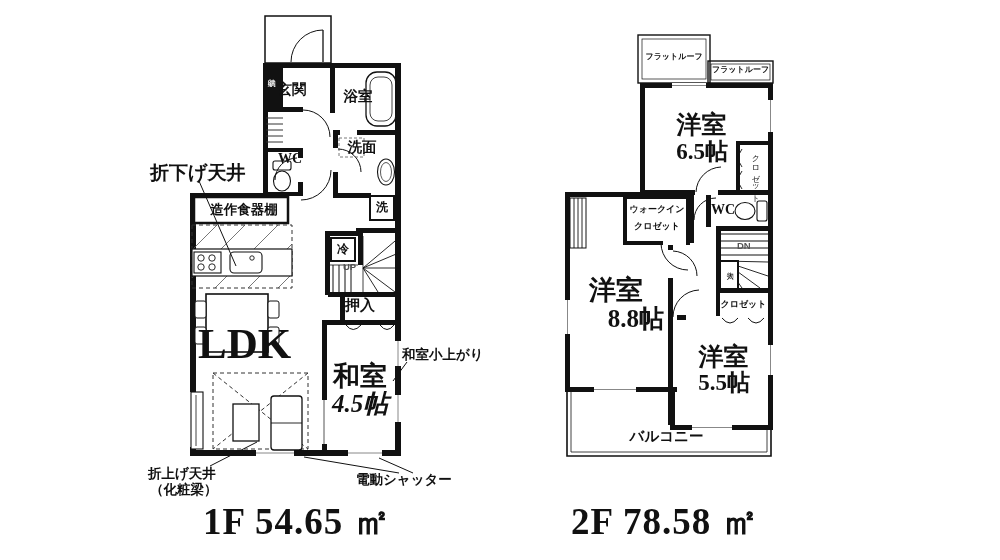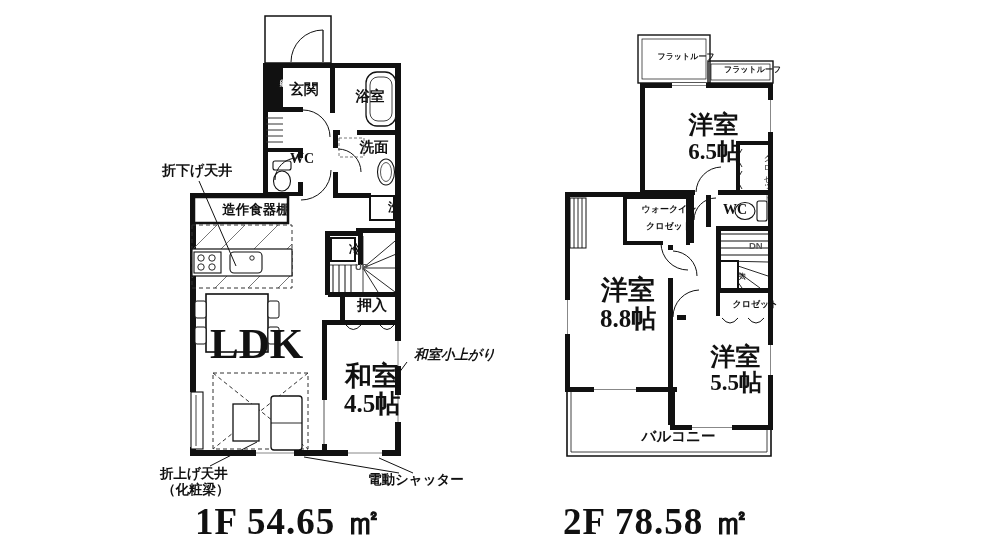--- a/index.html
+++ b/index.html
@@ -1,24 +1,24 @@
 <!DOCTYPE html>
 <html><head>
 <meta charset="utf-8">
 <style>
   html,body{margin:0;padding:0;background:#fff;}
   #stage{position:relative;width:1000px;height:560px;background:#ffffff;overflow:hidden;
          font-family:"Liberation Serif","DejaVu Serif",serif;}
   #linework{position:absolute;left:0;top:0;}
   .lbl{position:absolute;color:#111;font-weight:bold;white-space:nowrap;line-height:1.1;
-       font-family:"Liberation Serif","DejaVu Serif",serif;padding-left:12px;}
+       font-family:"Liberation Serif","DejaVu Serif",serif;}
   .c{text-align:center;}
   .v{writing-mode:vertical-rl;text-orientation:upright;letter-spacing:1px;}
   .sans{font-family:"Liberation Sans","DejaVu Sans",sans-serif;color:#555;margin-left:37px;}
-  .area{font-size:37px;letter-spacing:1px;}
+  .area{font-size:37px;letter-spacing:1px;margin-left:20px;}
   .white{color:#fff;font-weight:normal;}
 </style>
 </head>
 <body>
 
 <div id="stage">
 
 <svg id="linework" width="1000" height="560" viewBox="0 0 1000 560">
 
   <g fill="#111" stroke="none">
@@ -275,51 +275,51 @@
       <path d="M 748 318 Q 756 328 764 318"></path>
     </g>
 
     <g fill="none" stroke="#111">
       <path d="M 567 390 L 567 456 L 771 456 L 771 428" stroke-width="1.6"></path>
       <path d="M 571 390 L 571 452 L 767 452 L 767 428" stroke-width="0.8"></path>
     </g>
   </g>
 </svg>
 
-<div class="lbl" style="left:150px;top:163px;font-size:14px;">折下げ天井</div>
+<div class="lbl" style="left:150px;top:163px;font-size:19px;">折下げ天井</div>
 <div class="lbl c" style="left:196px;top:203px;width:96px;font-size:13.5px;">造作食器棚</div>
 <div class="lbl v white" style="left:266px;top:72px;height:38px;font-size:8px;">収納</div>
 <div class="lbl c" style="left:268px;top:82px;width:48px;font-size:14.5px;">玄関</div>
 <div class="lbl c" style="left:334px;top:89px;width:48px;font-size:14.5px;">浴室</div>
 <div class="lbl c" style="left:336px;top:140px;width:52px;font-size:14.5px;">洗面</div>
 <div class="lbl c" style="left:274px;top:151px;width:32px;font-size:14px;">WC</div>
 <div class="lbl c" style="left:370px;top:201px;width:24px;font-size:12px;">洗</div>
 <div class="lbl c" style="left:331px;top:243px;width:24px;font-size:12px;">冷</div>
 <div class="lbl sans" style="left:306px;top:262px;font-size:9.5px;font-weight:bold;">UP</div>
 <div class="lbl c" style="left:331px;top:297px;width:58px;font-size:15px;">押入</div>
 <div class="lbl c" style="left:198px;top:320px;width:88px;font-size:43px;">LDK</div>
 <div class="lbl c" style="left:324px;top:362px;width:72px;font-size:27px;">和室</div>
-<div class="lbl c" style="left:318px;top:390px;width:84px;font-size:25px;">4.5帖</div>
-<div class="lbl" style="left:402px;top:348px;font-size:13.5px;font-style:italic;">和室小上がり</div>
+<div class="lbl c" style="left:318px;top:390px;width:84px;font-size:25px;font-style:italic;">4.5帖</div>
+<div class="lbl" style="left:402px;top:348px;font-size:13.5px;">和室小上がり</div>
 <div class="lbl" style="left:148px;top:467px;font-size:13.5px;">折上げ天井</div>
 <div class="lbl" style="left:150px;top:483px;font-size:13.5px;">（化粧梁）</div>
 <div class="lbl" style="left:356px;top:473px;font-size:13.5px;">電動シャッター</div>
 <div class="lbl area" style="left:183px;top:502px;">1F 54.65 ㎡</div>
 
 <div class="lbl c" style="left:639px;top:53px;width:70px;font-size:8px;">フラットルーフ</div>
 <div class="lbl c" style="left:710px;top:66px;width:61px;font-size:8px;">フラットルーフ</div>
 <div class="lbl c" style="left:664px;top:111px;width:75px;font-size:25px;">洋室</div>
 <div class="lbl c" style="left:656px;top:139px;width:92px;font-size:23px;">6.5帖</div>
 <div class="lbl v" style="left:750px;top:149px;height:44px;font-size:8px;font-weight:normal;">クロゼット</div>
 <div class="lbl c" style="left:708px;top:202px;width:30px;font-size:14px;">WC</div>
 <div class="lbl c" style="left:620px;top:205px;width:74px;font-size:9px;">ウォークイン</div>
 <div class="lbl c" style="left:620px;top:222px;width:74px;font-size:9px;">クロゼット</div>
 <div class="lbl sans" style="left:700px;top:241px;font-size:9.5px;font-weight:bold;">DN</div>
 <div class="lbl v" style="left:725px;top:266px;height:20px;font-size:7px;font-weight:normal;">物入</div>
 <div class="lbl c" style="left:576px;top:276px;width:80px;font-size:27px;">洋室</div>
-<div class="lbl c" style="left:568px;top:305px;width:96px;font-size:25px;">8.8帖</div>
+<div class="lbl c" style="left:568px;top:305px;width:96px;font-size:25px;text-align:right;">8.8帖</div>
 <div class="lbl c" style="left:718px;top:300px;width:51px;font-size:9px;">クロゼット</div>
 <div class="lbl c" style="left:686px;top:343px;width:75px;font-size:25px;">洋室</div>
 <div class="lbl c" style="left:678px;top:370px;width:92px;font-size:23px;">5.5帖</div>
 <div class="lbl c" style="left:614px;top:429px;width:105px;font-size:14.5px;">バルコニー</div>
 <div class="lbl area" style="left:551px;top:502px;">2F 78.58 ㎡</div>
 
 </div>
 
 </body></html>

